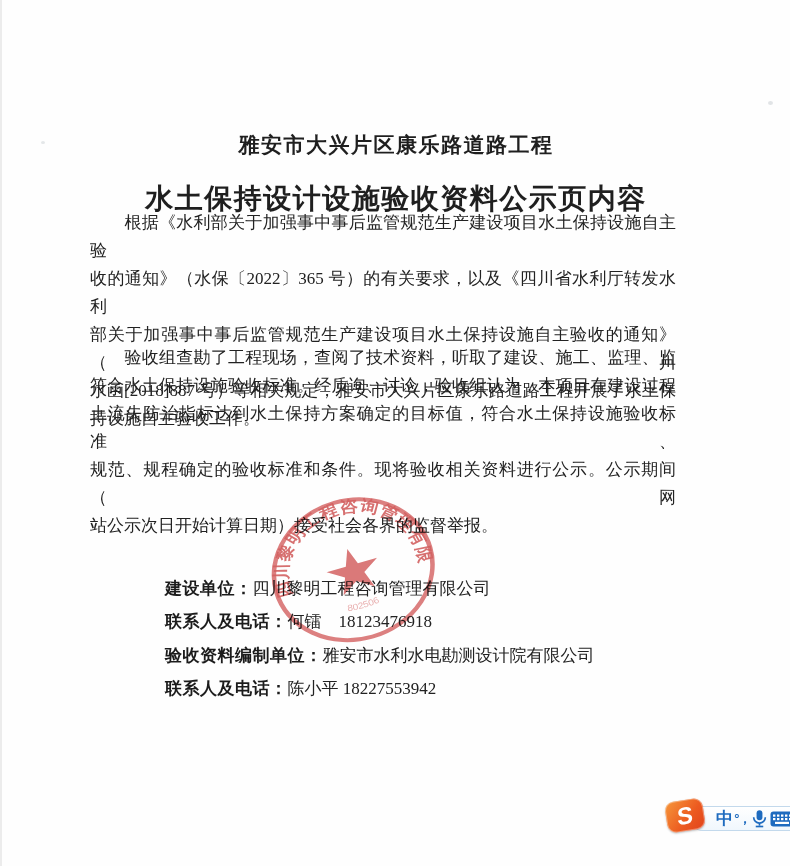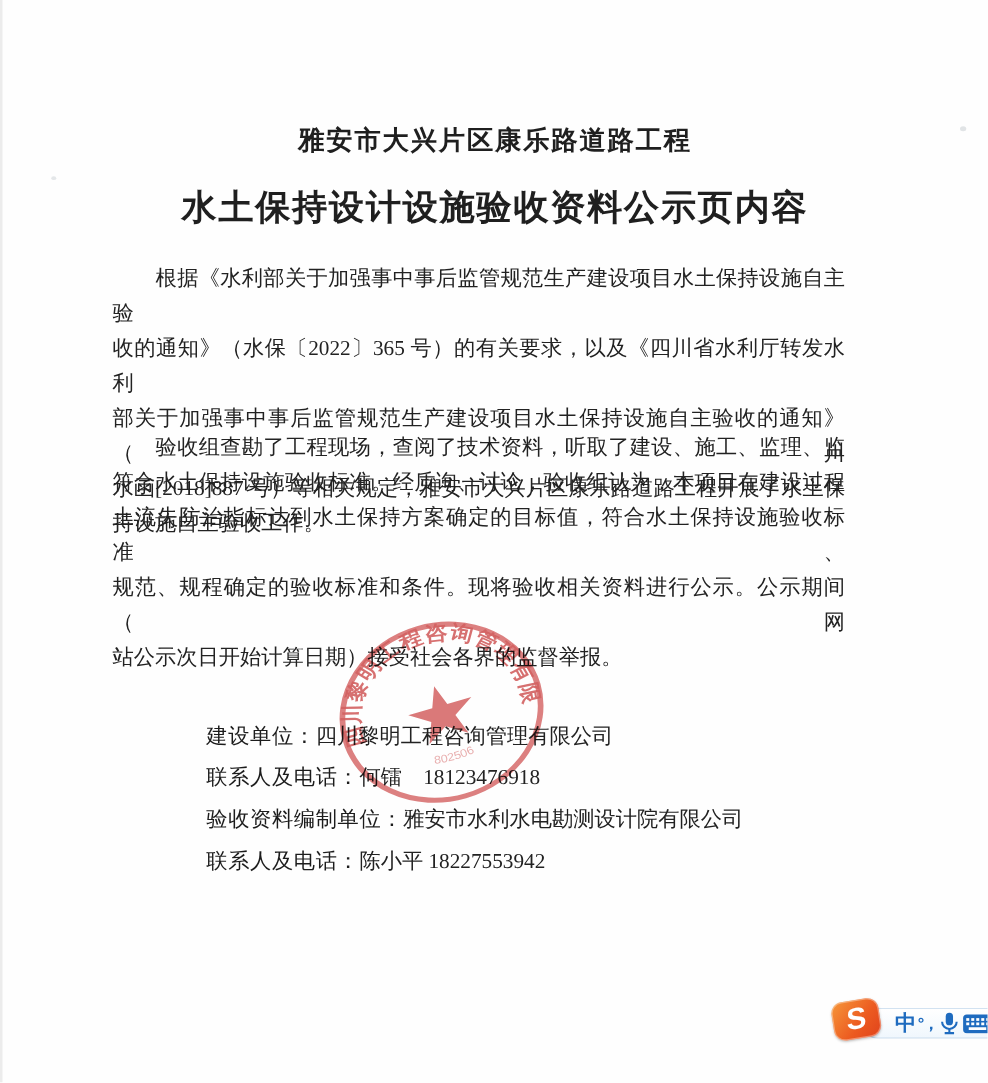--- a/index.html
+++ b/index.html
@@ -8,34 +8,34 @@
     background:#fefefe;
     font-family:"Liberation Serif","DejaVu Serif",serif;
     color:#262626;
   }
   .scan-edge{position:absolute;left:0;top:0;width:2px;height:866px;background:#ececec;}
   .speck{position:absolute;border-radius:50%;background:#d9dde0;}
   .speck.s1{left:41px;top:141px;width:4px;height:3px;opacity:.7;}
   .speck.s2{left:768px;top:101px;width:5px;height:4px;opacity:.8;}
 
   .title{position:absolute;left:103px;width:586px;text-align:center;
-    font-weight:bold;color:#1f1f1f;}
+    font-weight:bold;color:#1f1f1f;margin-top:33px;}
   .title.t1{top:98px;font-size:21px;letter-spacing:1.5px;}
   .title.t2{top:147px;font-size:28px;letter-spacing:1.5px;}
 
   .para{position:absolute;left:90px;width:586px;font-size:17px;line-height:28px;color:#222;}
   .para .line{text-align:justify;text-align-last:justify;white-space:pre-wrap;}
   .para .line.last{text-align-last:left;}
   #para1{top:209px;}
   #para2{top:344px;}
 
   .contacts{position:absolute;left:148px;top:538px;width:540px;font-size:17px;}
   .contact-row{height:33.5px;line-height:33.5px;white-space:pre;}
   .contact-row .lbl{font-family:"Liberation Sans","DejaVu Sans",sans-serif;
-    font-weight:normal;letter-spacing:.5px;color:#1c1c1c;}
+    font-weight:bold;letter-spacing:.5px;color:#1c1c1c;}
   .contact-row .val{color:#222;}
 
   
   .seal{position:absolute;left:261px;top:489px;width:184px;height:160px;
     transform:rotate(-16deg);mix-blend-mode:multiply;opacity:.88;pointer-events:none;}
   .seal svg{width:100%;height:100%;}
 
   
   .ime-bar{position:absolute;left:690px;top:806px;width:104px;height:25px;
     background:linear-gradient(#ffffff,#f0f7fd);

